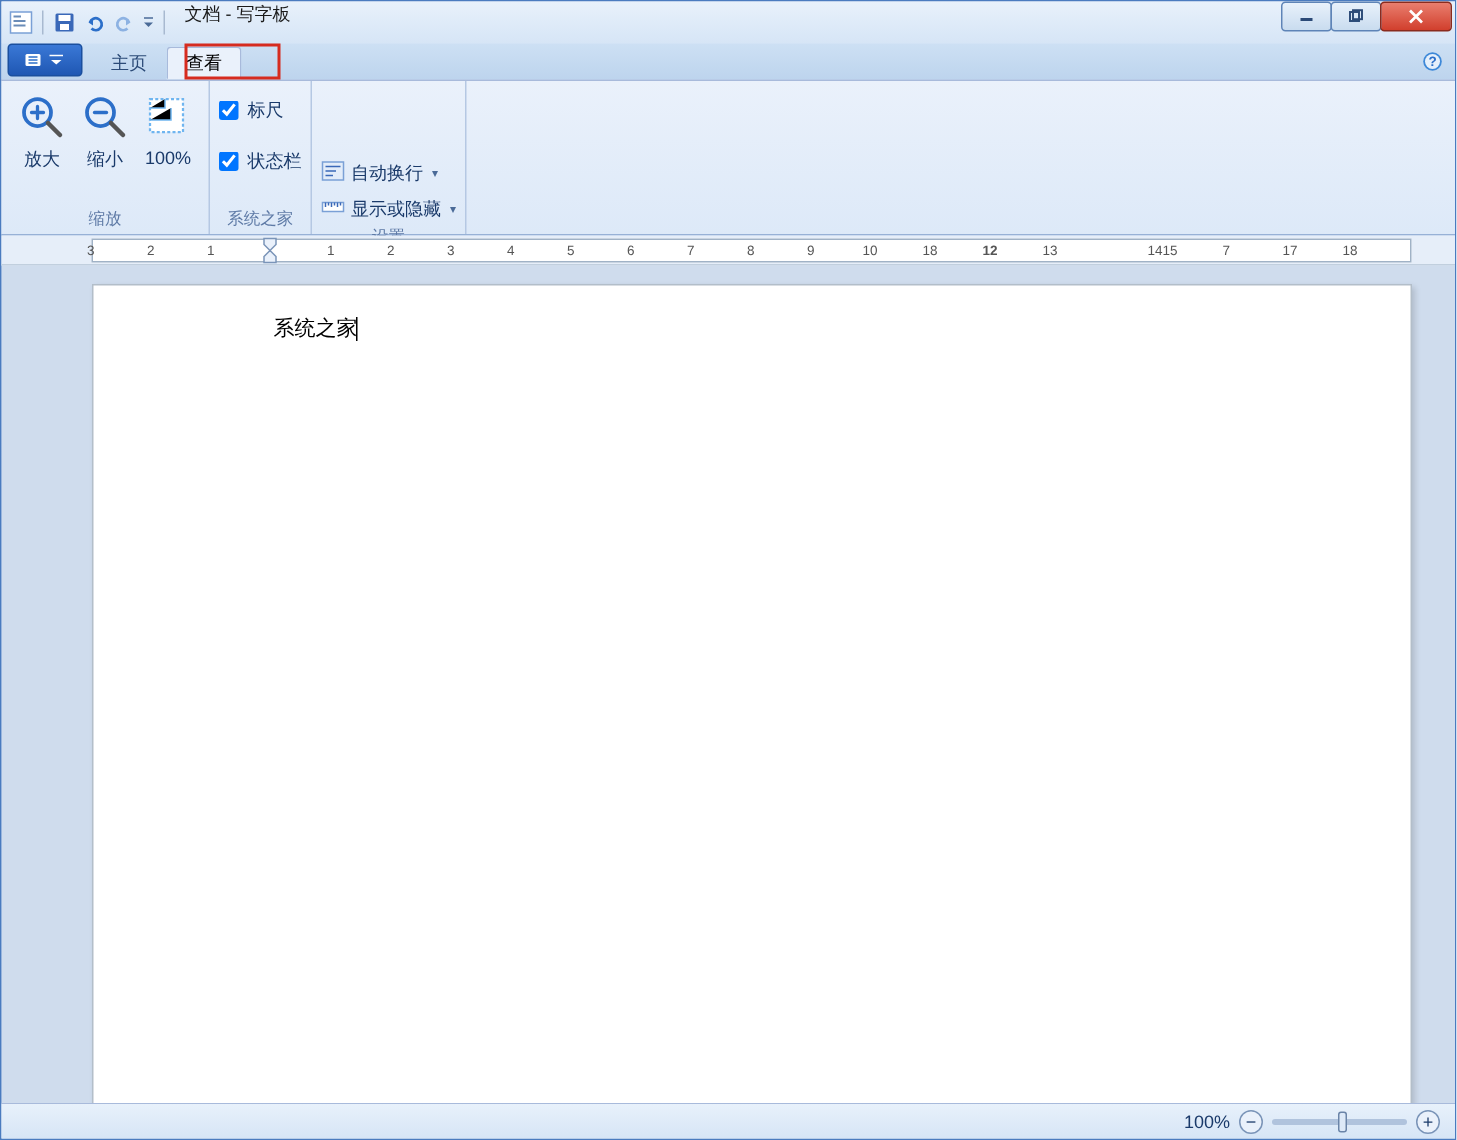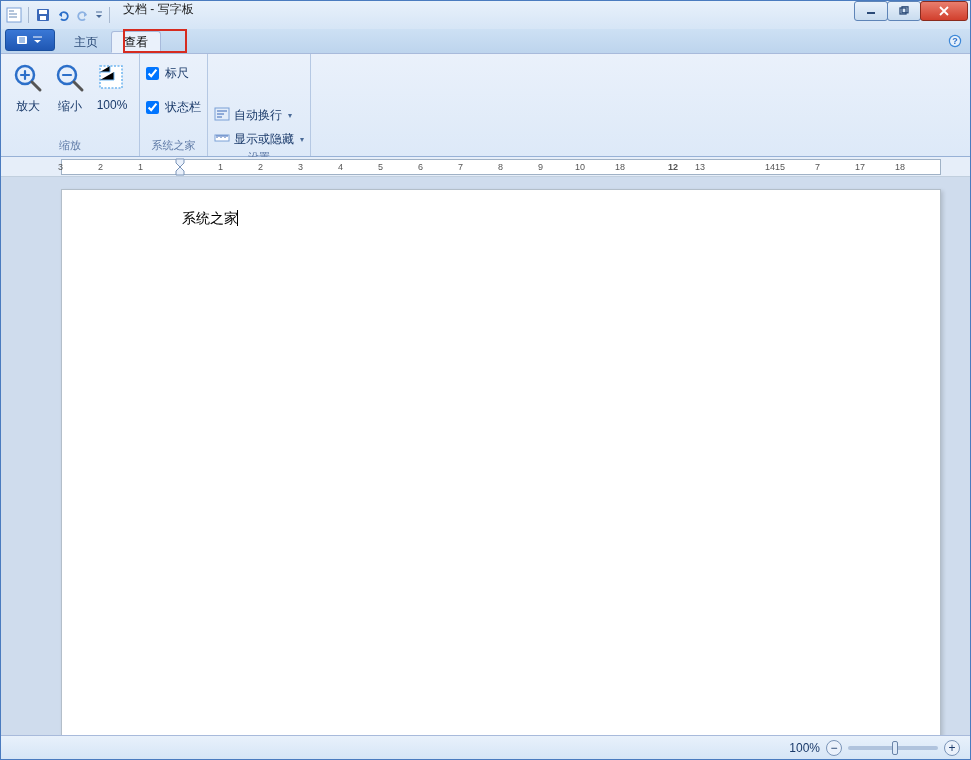--- a/index.html
+++ b/index.html
@@ -518,21 +518,21 @@
         <span class="num" style="left: 196px;">2</span>
         <span class="num" style="left: 236px;">3</span>
         <span class="num" style="left: 276px;">4</span>
         <span class="num" style="left: 316px;">5</span>
         <span class="num" style="left: 356px;">6</span>
         <span class="num" style="left: 396px;">7</span>
         <span class="num" style="left: 436px;">8</span>
         <span class="num" style="left: 476px;">9</span>
         <span class="num" style="left: 513px;">10</span>
         <span class="num" style="left: 553px;">18</span>
-        <span class="num" style="left: 606px; font-weight: bold;">12</span>
+        <span class="num" style="left: 593px; font-weight: bold;">12</span>
         <span class="num" style="left: 633px;">13</span>
         <span class="num" style="left: 703px;">14</span>
         <span class="num" style="left: 713px;">15</span>
         <span class="num" style="left: 753px;">7</span>
         <span class="num" style="left: 793px;">17</span>
         <span class="num" style="left: 833px;">18</span>
       </div>
   </div>
 
   <div class="doc-scroll">

